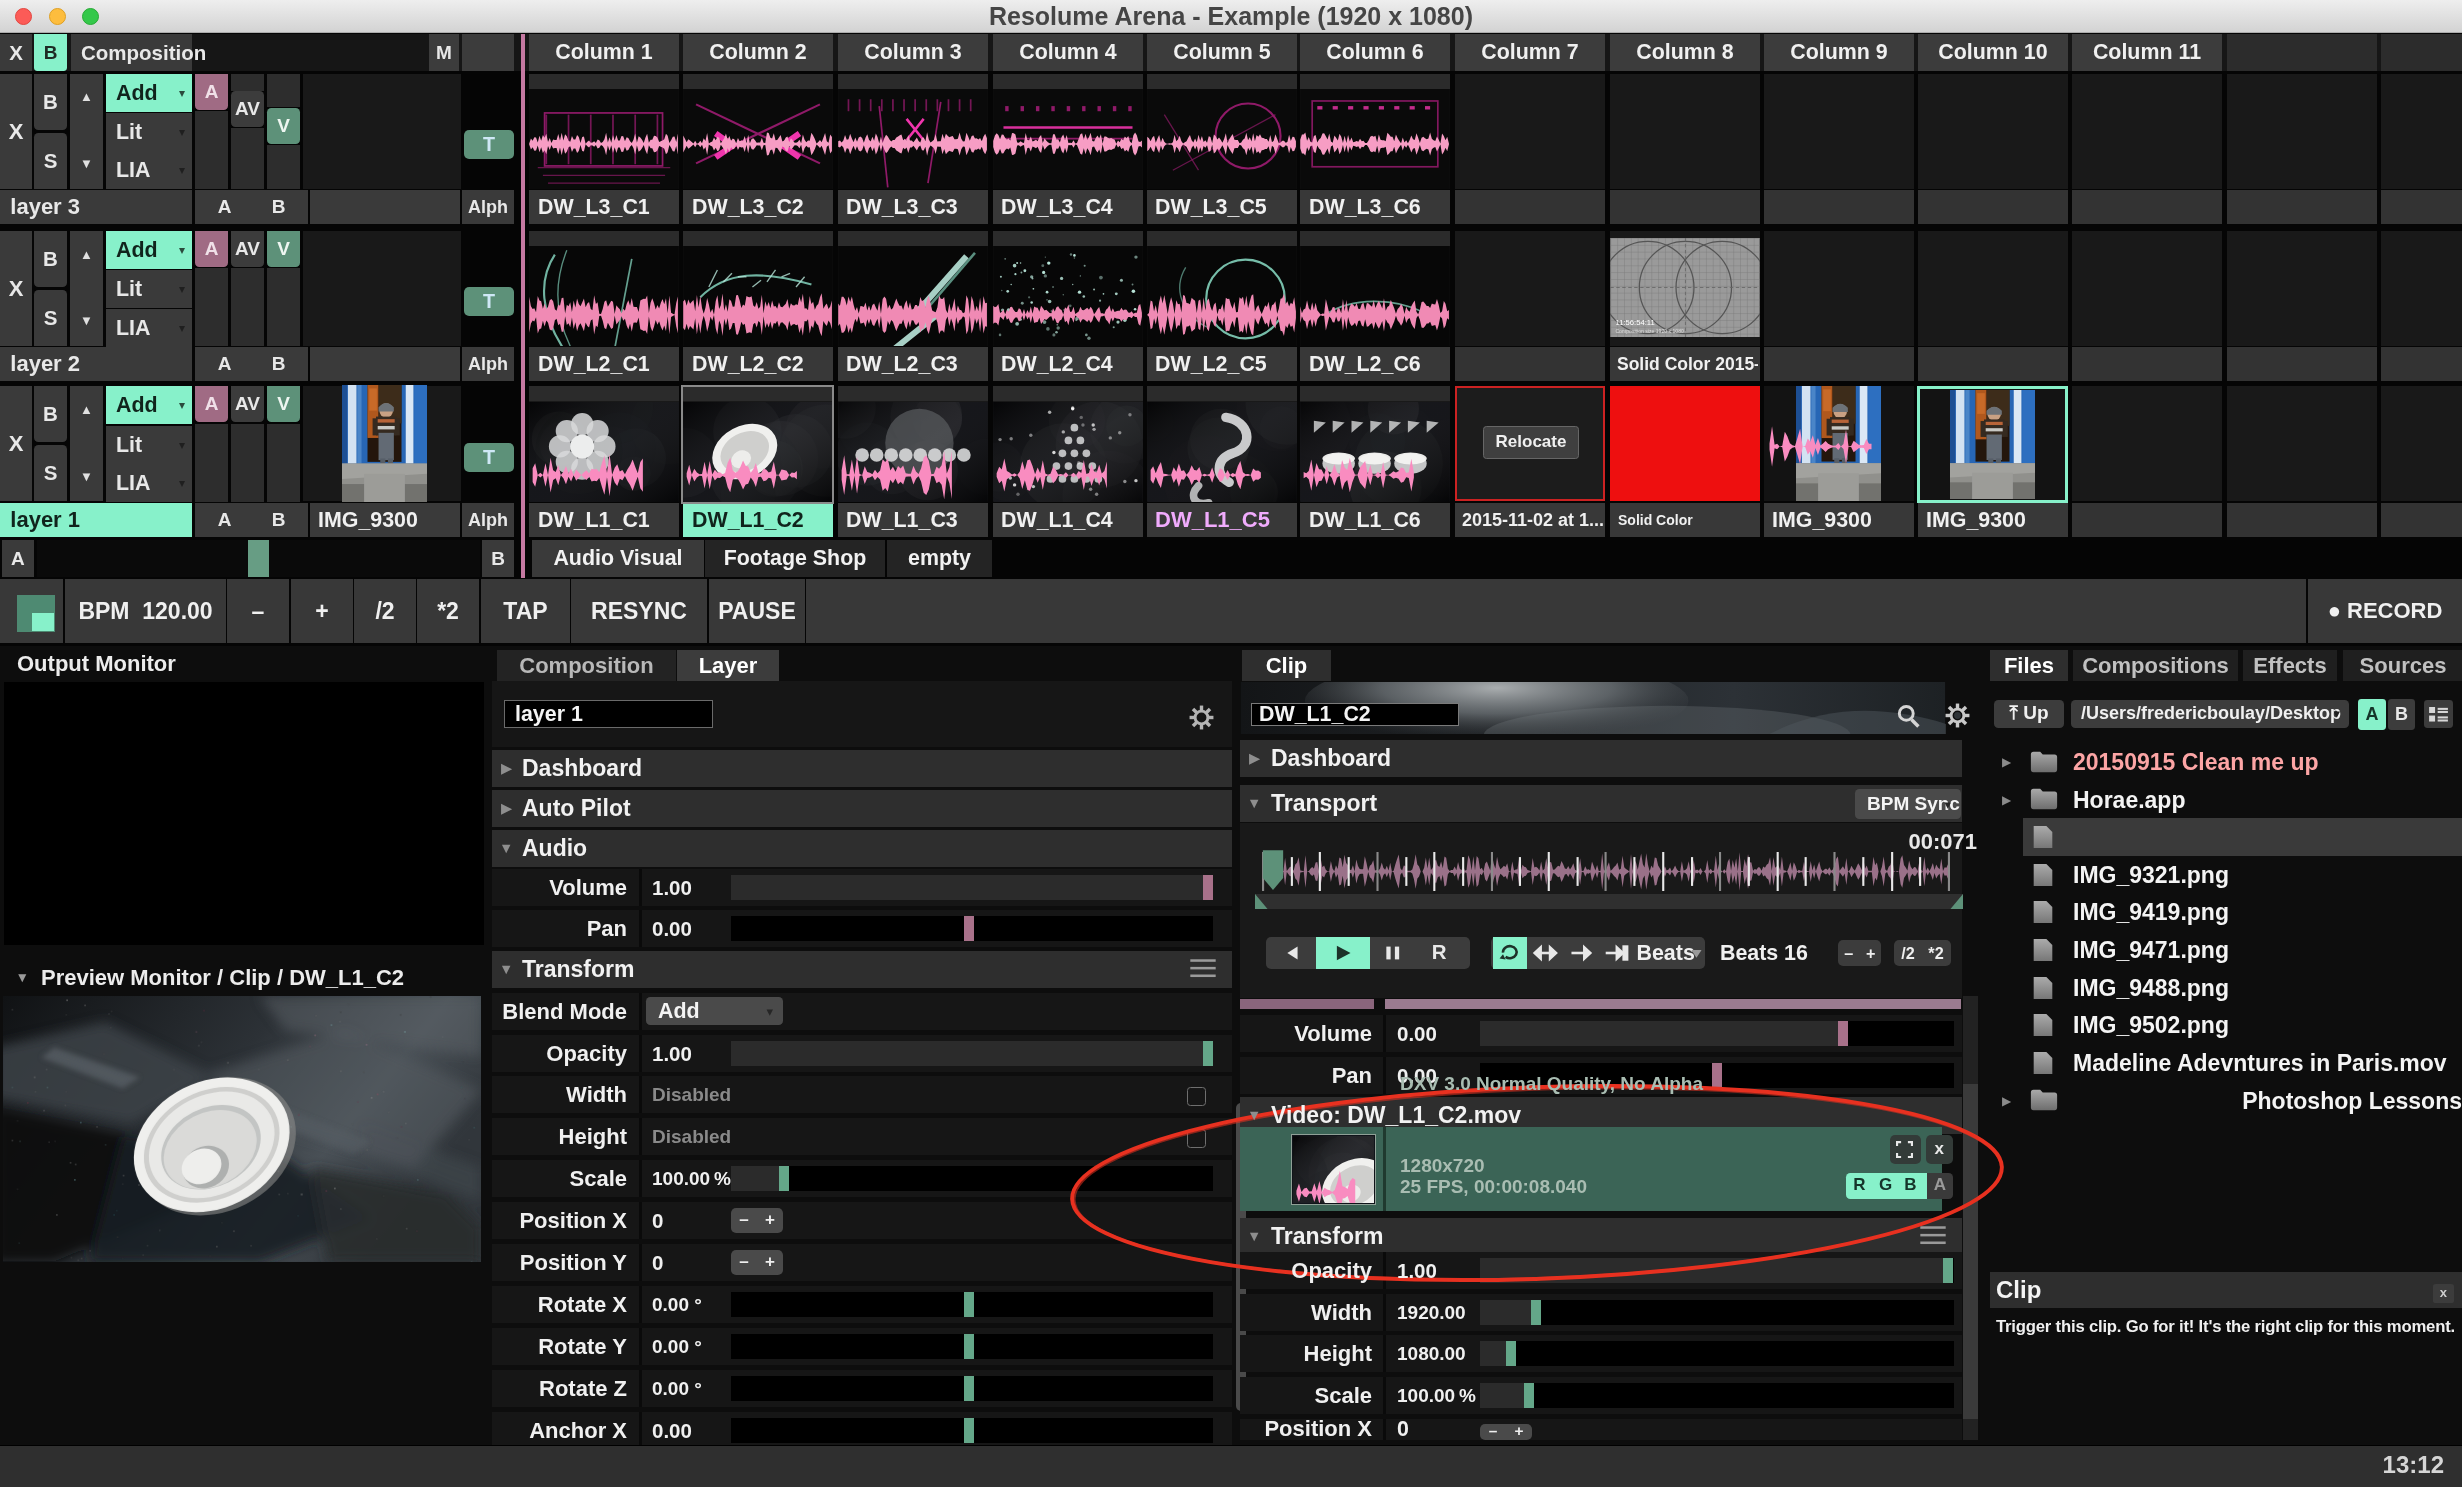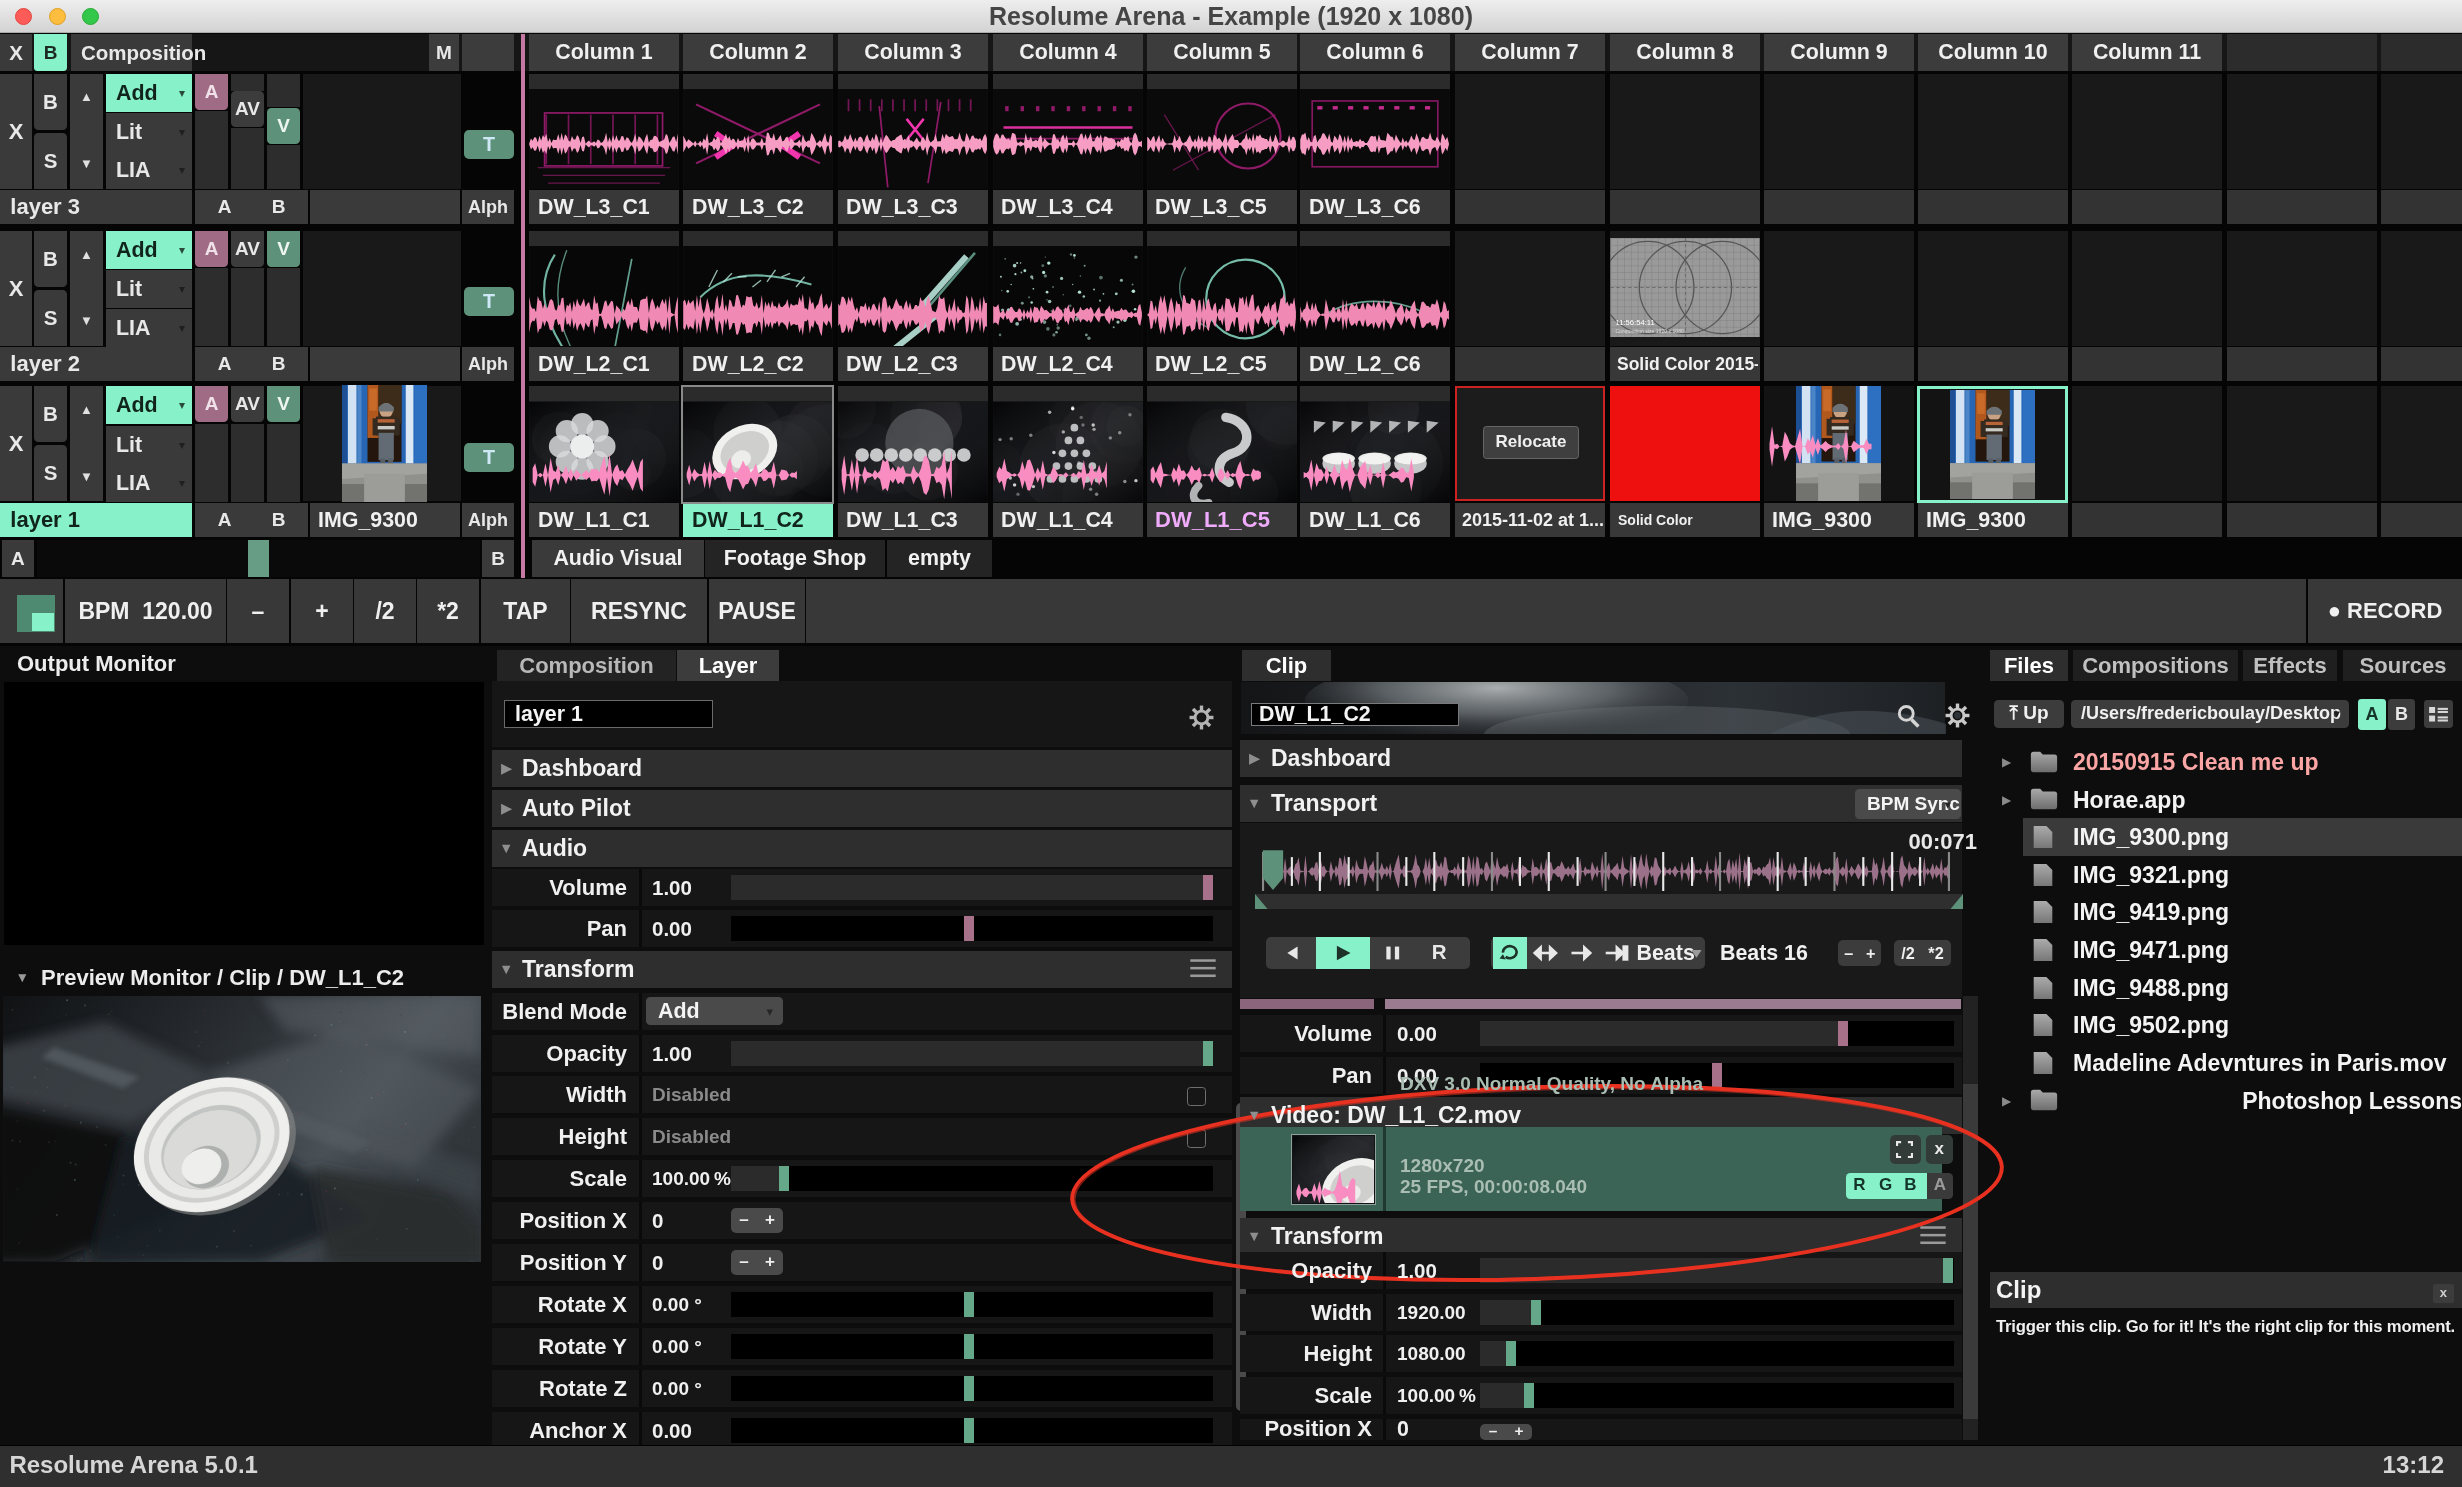--- a/index.html
+++ b/index.html
@@ -1454,21 +1454,20 @@
 <div style="position:absolute;left:2023px;top:818px;width:439px;height:38px;background:#3a3a3a;"></div>
 <div style="position:absolute;left:2032px;top:824px;"><svg width="22" height="26" viewBox="0 0 26 30">
         <defs>
           <linearGradient id="fi" x1="0" y1="0" x2="0" y2="1">
             <stop offset="0" stop-color="#ababab"></stop>
             <stop offset="1" stop-color="#777777"></stop>
           </linearGradient>
         </defs>
         <path d="M2 2 H17 L24 9 V28 H2 Z" fill="url(#fi)"></path>
       </svg></div>
-<div style="position:absolute;left:2073px;top:818px;width:389px;height:38px;font-size:23px;color:#f4f4f4;font-weight:bold;text-align:left;line-height:38px;white-space:nowrap;z-index:4;">IMG_9300.png</div>
 <div style="position:absolute;left:2032px;top:862px;"><svg width="22" height="26" viewBox="0 0 26 30">
         <defs>
           <linearGradient id="fi" x1="0" y1="0" x2="0" y2="1">
             <stop offset="0" stop-color="#ababab"></stop>
             <stop offset="1" stop-color="#777777"></stop>
           </linearGradient>
         </defs>
         <path d="M2 2 H17 L24 9 V28 H2 Z" fill="url(#fi)"></path>
       </svg></div>
 <div style="position:absolute;left:2073px;top:856px;width:389px;height:38px;font-size:23px;color:#f4f4f4;font-weight:bold;text-align:left;line-height:38px;white-space:nowrap;z-index:4;">IMG_9321.png</div>
@@ -1538,15 +1537,14 @@
 <div style="position:absolute;left:2433px;top:1284px;width:20.5px;height:19px;background:#3c3c3c;border-radius:2.6px;"></div>
 <div style="position:absolute;left:2433px;top:1283px;width:20.5px;height:19px;font-size:13px;color:#cfcfcf;font-weight:bold;text-align:center;line-height:19px;white-space:nowrap;z-index:4;">x</div>
 <div style="position:absolute;left:1996px;top:1313px;width:462px;height:27px;font-size:16.7px;color:#f0f0f0;font-weight:bold;text-align:left;line-height:27px;white-space:nowrap;z-index:4;letter-spacing:-0.2px;">Trigger this clip. Go for it! It's the right clip for this moment.</div>
 <svg width="1026" height="274" style="position:absolute;left:1024px;top:1046px;" viewBox="0 0 1200 320">
       <g transform="rotate(-2 600 160)">
         <ellipse cx="600" cy="160" rx="544" ry="112" fill="none" stroke="#e83120" stroke-width="4.6"></ellipse>
         <ellipse cx="601" cy="161" rx="542" ry="110" fill="none" stroke="#e83120" stroke-width="2" opacity="0.55"></ellipse>
       </g>
     </svg>
 <div style="position:absolute;left:0px;top:1445px;width:2462px;height:43px;background:#2f2f2f;border-top:0.9px solid #000;"></div>
-<div style="position:absolute;left:9.4px;top:1448px;width:513px;height:34px;font-size:24px;color:#d6d6d6;font-weight:bold;text-align:left;line-height:34px;white-space:nowrap;">Resolume Arena 5.0.1</div>
 <div style="position:absolute;left:2223px;top:1448px;width:221px;height:34px;font-size:24px;color:#d6d6d6;font-weight:bold;text-align:right;line-height:34px;white-space:nowrap;">13:12</div>
 </div>
 
 </body></html>

